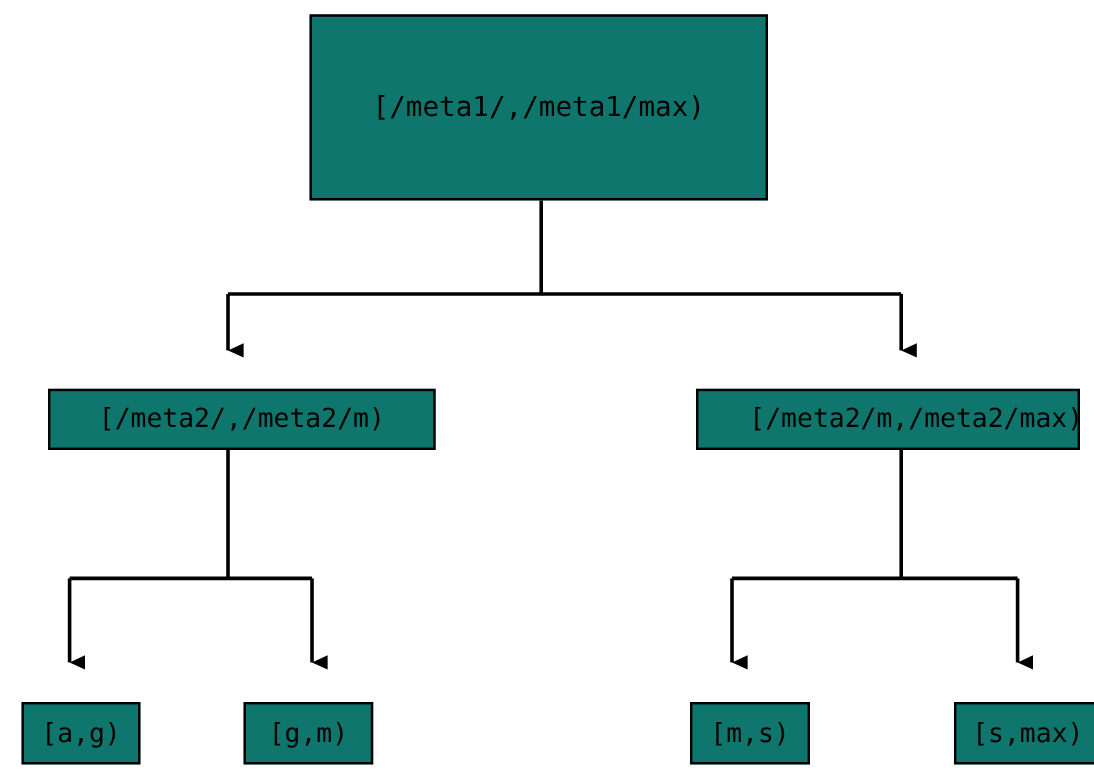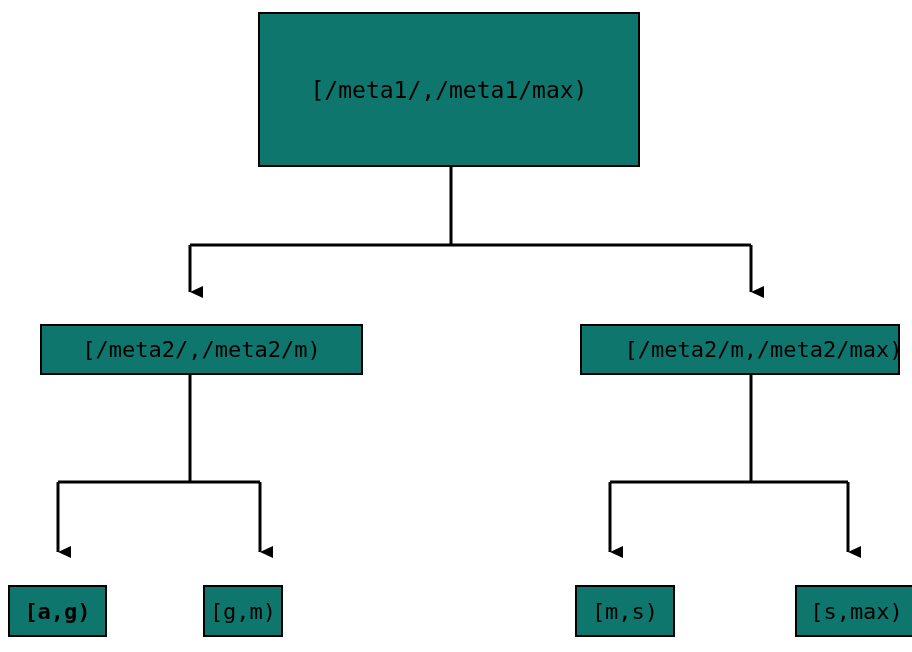--- a/index.html
+++ b/index.html
@@ -47,22 +47,22 @@
     width: 320px;
     height: 51px;
     font-size: 22px;
     padding-left: 47px;
   }
   .node-leaf {
     top: 585px;
     height: 52px;
     font-size: 22px;
   }
-  .leaf-1 { left: 8px;   width: 99px; font-weight: bold; }
-  .leaf-2 { left: 203px; width: 80px; }
+  .leaf-1 { left: 18px;   width: 99px; }
+  .leaf-2 { left: 203px; width: 108px; }
   .leaf-3 { left: 575px; width: 100px; }
   .leaf-4 { left: 795px; width: 123px; }
 
   .edges {
     position: absolute;
     left: 0;
     top: 0;
     width: 912px;
     height: 652px;
     pointer-events: none;

